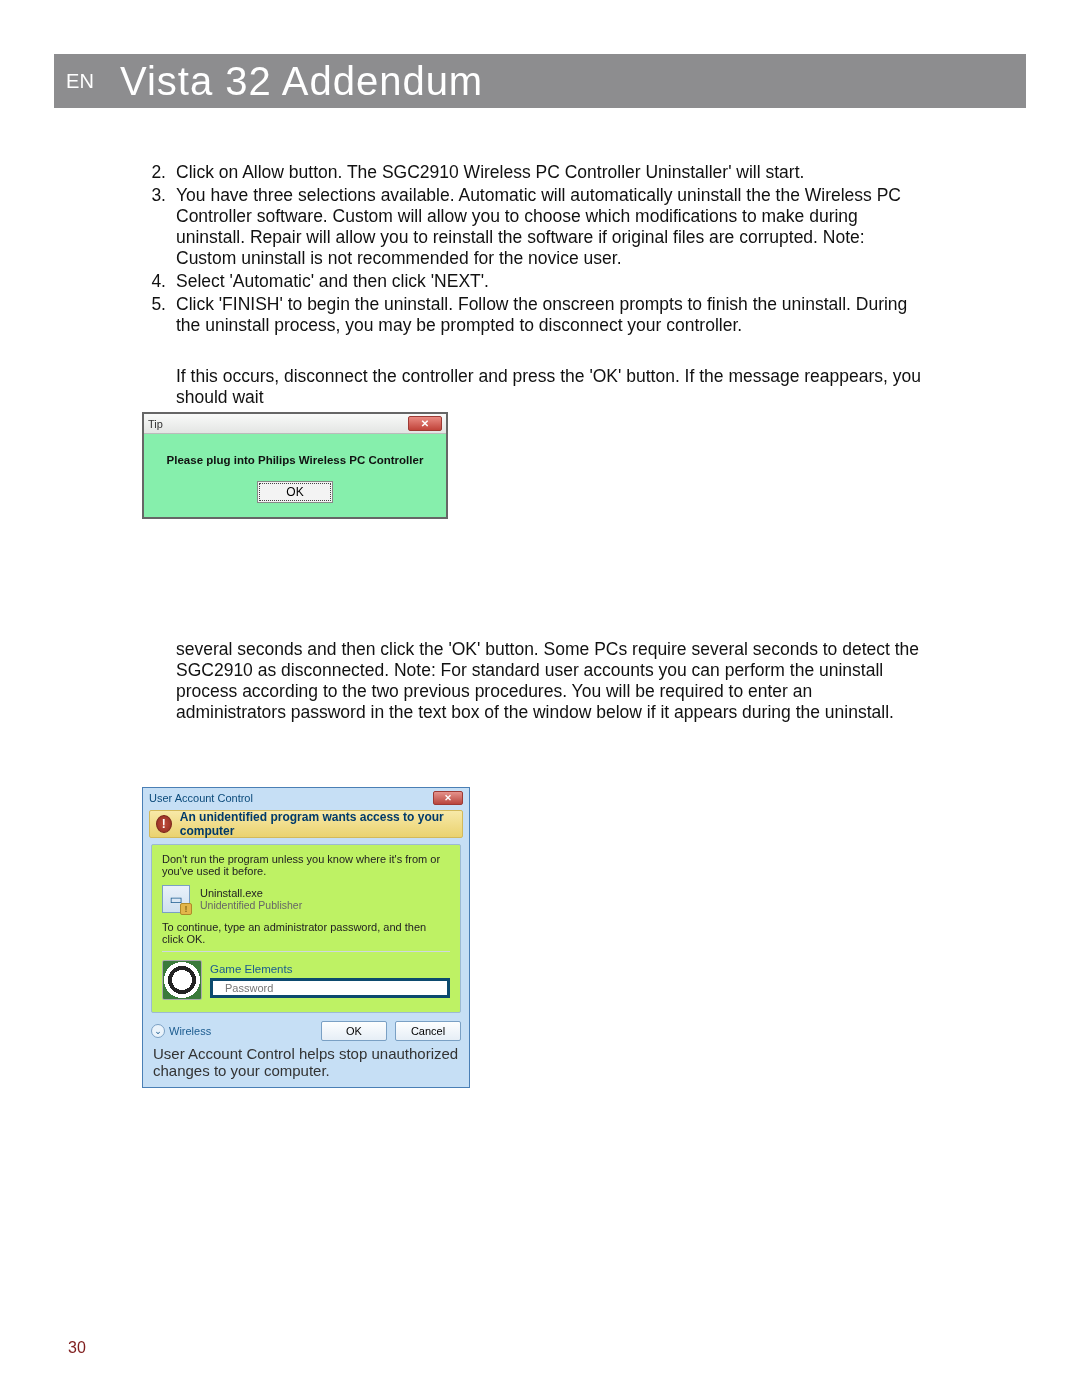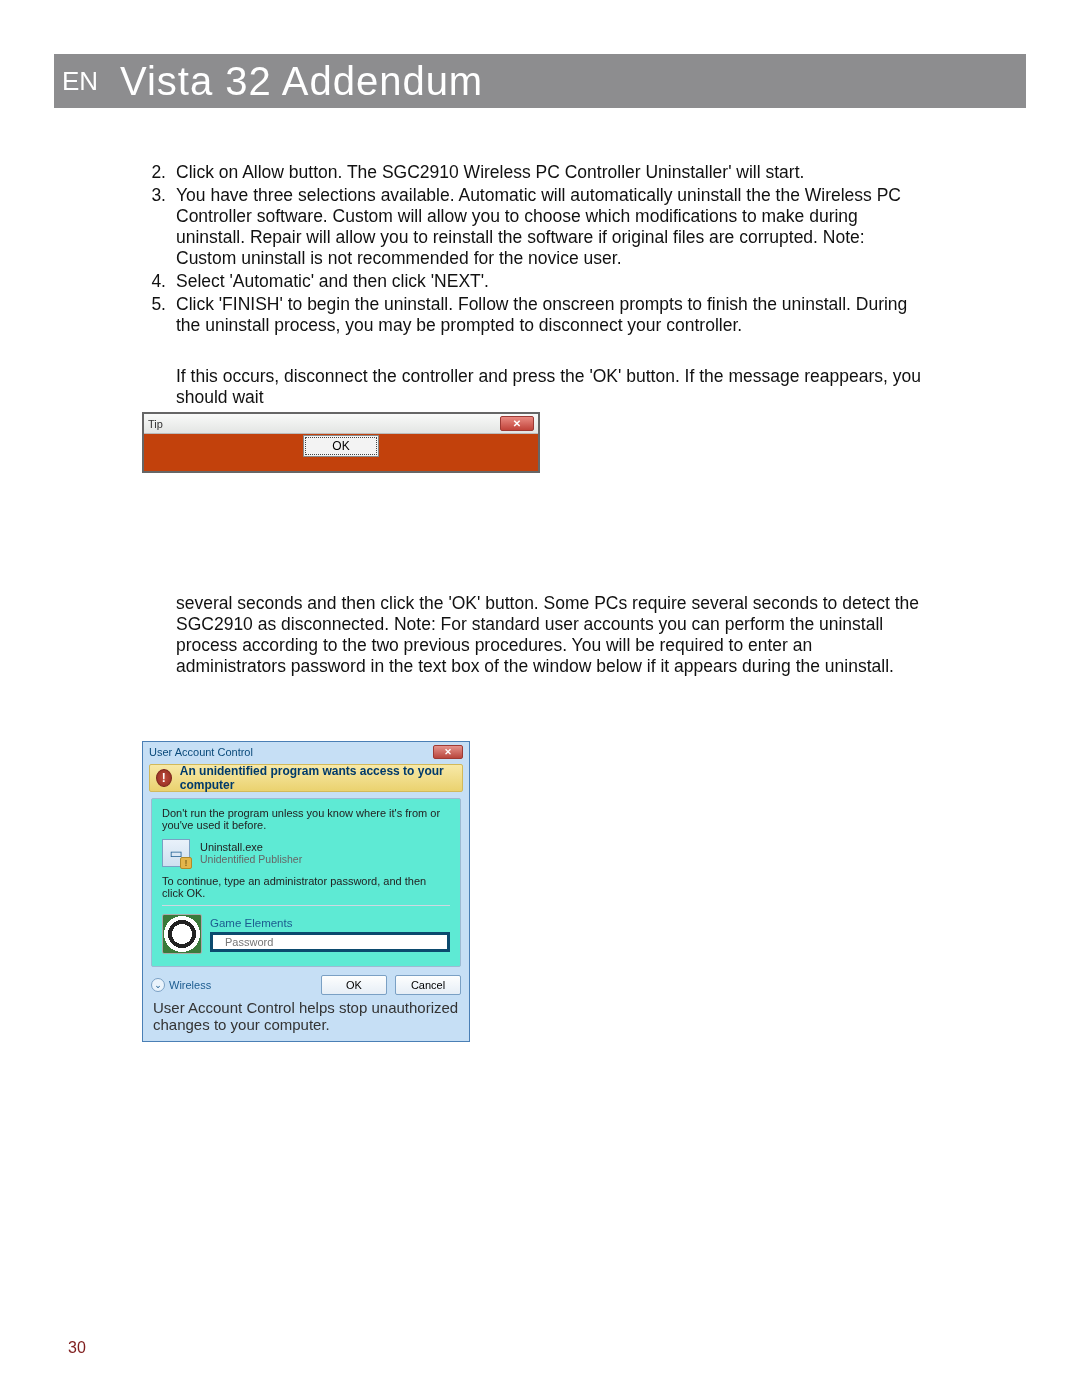--- a/index.html
+++ b/index.html
@@ -1,44 +1,44 @@
 <!DOCTYPE html>
 <html><head>
 <meta charset="utf-8">
 <style>
   * { box-sizing: border-box; margin: 0; padding: 0; }
   html, body { width: 1080px; background: #fff; font-family: "Gill Sans", "Gill Sans MT", "Segoe UI", Arial, sans-serif; }
   .page { width: 1080px; height: 1397px; position: relative; padding: 54px 54px 40px 54px; }
   .banner { display: flex; align-items: center; background: #8d8d8f; height: 54px; color: #fff; }
-  .lang-box { width: 52px; display: flex; align-items: center; justify-content: center; font-size: 26px; color: #fff; text-align: right; }
+  .lang-box { width: 52px; display: flex; align-items: center; justify-content: center; font-size: 20px; color: #fff; text-align: right; }
   .banner-title { font-size: 40px; font-weight: 400; letter-spacing: 1px; padding-left: 14px; }
   .content { padding: 54px 0 0 88px; max-width: 870px; font-size: 17.5px; color: #111; }
   .ol-row { display: flex; margin-bottom: 2px; }
   .ol-num { width: 26px; text-align: right; padding-right: 2px; flex: none; }
   .ol-text { flex: 1; padding-left: 8px; }
   .para { margin-left: 34px; }
   .gap-28 { height: 28px; }
   .gap-120 { height: 120px; }
   .gap-60 { height: 60px; }
 
   
-  .tip-dialog { width: 398px; border: 2px solid #666; background: #c2410c; margin-left: 0; margin-top: 4px; font-family: Tahoma, Arial, sans-serif; }
+  .tip-dialog { width: 306px; border: 2px solid #666; background: #86efac; margin-left: 0; margin-top: 4px; font-family: Tahoma, Arial, sans-serif; }
   .tip-titlebar { display: flex; align-items: center; justify-content: space-between; height: 20px; background: linear-gradient(#f9faf9,#e3e5e3); border-bottom: 1px solid #bbb; padding: 0 4px; font-size: 11px; color: #333; }
   .close-x { width: 34px; height: 15px; border-radius: 2px; background: linear-gradient(#e98a82,#c1443a); border: 1px solid #9d3a34; color: #fff; font-size: 10px; display:flex; align-items:center; justify-content:center; font-weight:bold; }
   .tip-msg { text-align: center; font-size: 11.5px; font-weight: bold; color: #111; padding: 20px 10px 14px 10px; }
   .tip-btn-row { text-align: center; padding-bottom: 14px; }
   .ok-btn { width: 76px; height: 22px; font-size: 12px; background: #f3f3f3; border: 1px solid #888; outline: 1px dotted #444; outline-offset: -3px; }
 
   
   .uac { width: 328px; border: 1px solid #4a7fb5; background: #c6dff5; font-family: "Segoe UI", Tahoma, Arial, sans-serif; margin-left: 0; margin-top: 4px; padding-bottom: 8px; }
   .uac-title { display:flex; align-items:center; justify-content:space-between; height:20px; padding:0 6px; font-size:11px; color:#0a4a7a; }
   .uac-close { width:30px; height:14px; border-radius:2px; background:linear-gradient(#e5938c,#b9463d); border:1px solid #9d3a34; color:#fff; font-size:9px; display:flex; align-items:center; justify-content:center; font-weight:bold; }
   .uac-band { margin: 2px 6px 6px 6px; background: linear-gradient(#f7e9a8,#ead26f); border:1px solid #d2b95a; border-radius:2px; height:28px; display:flex; align-items:center; padding:0 6px; font-size:12px; font-weight:bold; color:#003a6a; }
   .shield { width:18px; height:18px; border-radius:50%; background: radial-gradient(#c24d3c,#8c2b20); border:1px solid #7a241b; margin-right:8px; display:flex; align-items:center; justify-content:center; color:#fff; font-size:12px; font-weight:bold; }
-  .uac-body { margin: 0 8px; background:#5eead4; border:1px solid #9dbad3; border-radius:2px; padding:8px 10px; font-size:11px; color:#222; }
+  .uac-body { margin: 0 8px; background:#bef264; border:1px solid #9dbad3; border-radius:2px; padding:8px 10px; font-size:11px; color:#222; }
   .uac-row1 { margin-bottom:8px; }
   .uac-app { display:flex; align-items:center; gap:10px; margin:4px 0 8px 0; }
   .uac-icon { width:28px; height:28px; border:1px solid #7aa0c4; background:linear-gradient(#e9f1fa,#cfe0f0); display:flex; align-items:center; justify-content:center; font-size:14px; color:#1b5b8f; position:relative; }
   .uac-icon .bang { position:absolute; right:-3px; bottom:-3px; width:12px; height:12px; background:#e3b54a; border:1px solid #b08a2a; border-radius:2px; font-size:9px; color:#5a4200; display:flex; align-items:center; justify-content:center; }
   .uac-pub { color:#666; font-size:10.5px; }
   .uac-sep { height:1px; background:#cfd8e0; margin:6px 0; }
   .uac-user { display:flex; align-items:center; gap:8px; margin:8px 0 4px 0; }
   .avatar { width:40px; height:40px; border:1px solid #aaa; border-radius:2px; background: radial-gradient(circle at 50% 50%, #fff 0 10px, #222 10px 14px, #fff 14px 18px, #3a7a3a 18px); }
   .uac-user-right { flex:1; }
   .uac-username { color:#1b5b8f; font-size:11.5px; margin-bottom:3px; }
@@ -82,20 +82,21 @@
     </div>
 
     <div class="gap-28"></div>
     <div class="para">If this occurs, disconnect the controller and press the 'OK' button.  If the message reappears, you should wait</div>
 
     <div class="tip-dialog">
       <div class="tip-titlebar">
         <span>Tip</span>
         <span class="close-x">✕</span>
       </div>
+      <div class="tip-msg">Please plug into Philips Wireless PC Controller</div>
       <div class="tip-btn-row">
         <button class="ok-btn">OK</button>
       </div>
     </div>
 
     <div class="gap-120"></div>
     <div class="para">several seconds and then click the 'OK' button.  Some PCs require several seconds to detect the SGC2910 as disconnected.  Note:  For standard user accounts you can perform the uninstall process according to the two previous procedures. You will be required to enter an administrators password in the text box of the window below if it appears during the uninstall.</div>
     <div class="gap-60"></div>
 
     <div class="uac">

